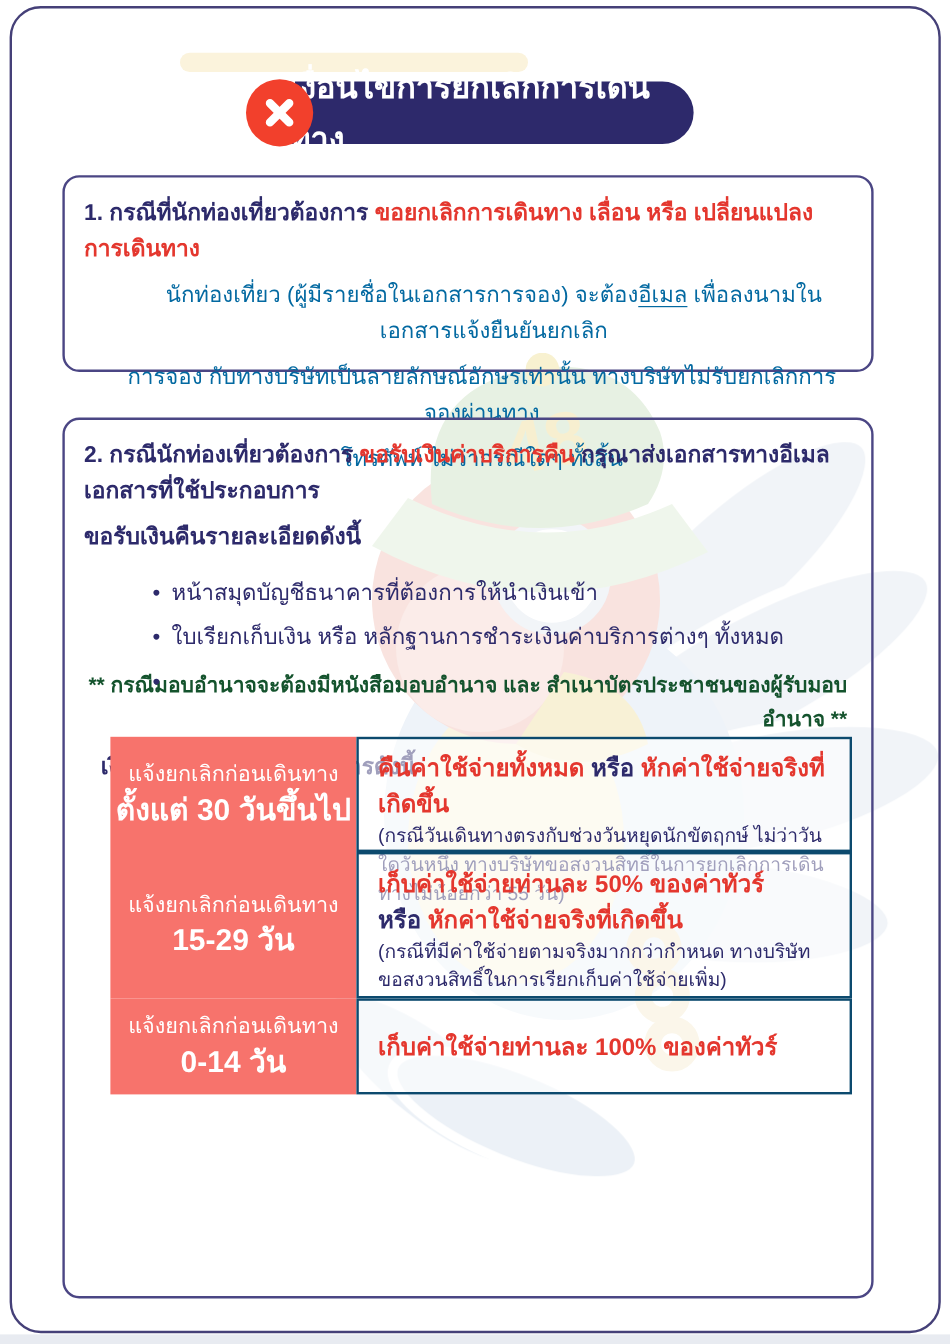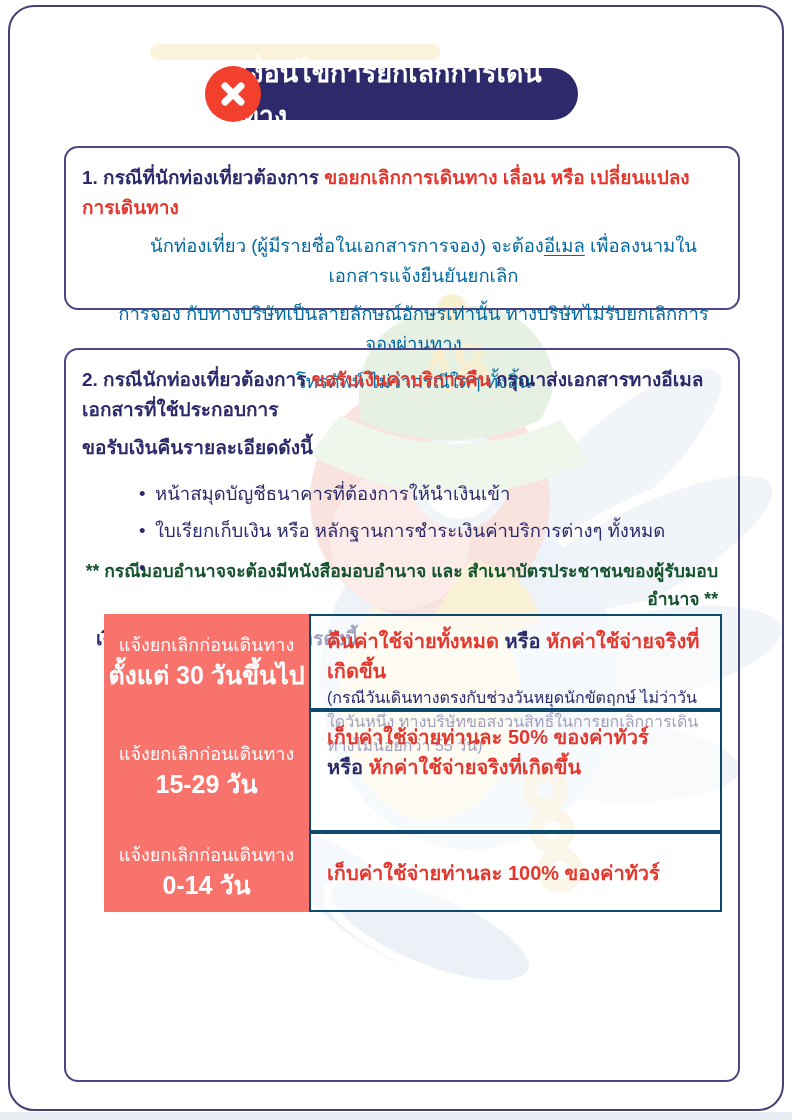--- a/index.html
+++ b/index.html
@@ -27,21 +27,21 @@
     padding-left:34px; color:#ffffff; font-size:27px; font-weight:600;
   }
   .x-badge {
     position:absolute; left:205px; top:66px; width:56px; height:56px;
     background:#F2402C; border-radius:50%;
     display:flex; align-items:center; justify-content:center;
   }
 
   
   .rule-box {
-    position:absolute; left:64px; width:676px;
+    position:absolute; left:52px; width:676px;
     border:2px solid #4B4684; border-radius:14px; background:transparent;
   }
   .box-1 { top:146px; height:164px; padding:15px 20px 0 16px; }
   .box-2 { top:348px; height:734px; padding:15px 20px 0 16px; }
 
   .navy { color:#2D2A6B; }
   .red  { color:#E4372E; }
 
   .h-line { font-size:19px; font-weight:700; line-height:30px; color:#2D2A6B; }
   .body-line { font-size:18.5px; color:#0369a1; line-height:30px;text-align:center; }
@@ -193,20 +193,21 @@
         <div class="t-row row-2">
           <div class="cell-left">
             <div class="cl-small">แจ้งยกเลิกก่อนเดินทาง</div>
             <div class="cl-big">15-29 วัน</div>
           </div>
           <div class="cell-right">
             <div class="fee-main red">เก็บค่าใช้จ่ายท่านละ 50% ของค่าทัวร์</div>
             <div class="fee-main">
               <span class="navy">หรือ </span><span class="red">หักค่าใช้จ่ายจริงที่เกิดขึ้น</span>
             </div>
+            <div class="fee-note">(กรณีที่มีค่าใช้จ่ายตามจริงมากกว่ากำหนด ทางบริษัทขอสงวนสิทธิ์ในการเรียกเก็บค่าใช้จ่ายเพิ่ม)</div>
           </div>
         </div>
 
         <div class="t-row row-3">
           <div class="cell-left">
             <div class="cl-small">แจ้งยกเลิกก่อนเดินทาง</div>
             <div class="cl-big">0-14 วัน</div>
           </div>
           <div class="cell-right">
             <div class="fee-main red">เก็บค่าใช้จ่ายท่านละ 100% ของค่าทัวร์</div>

